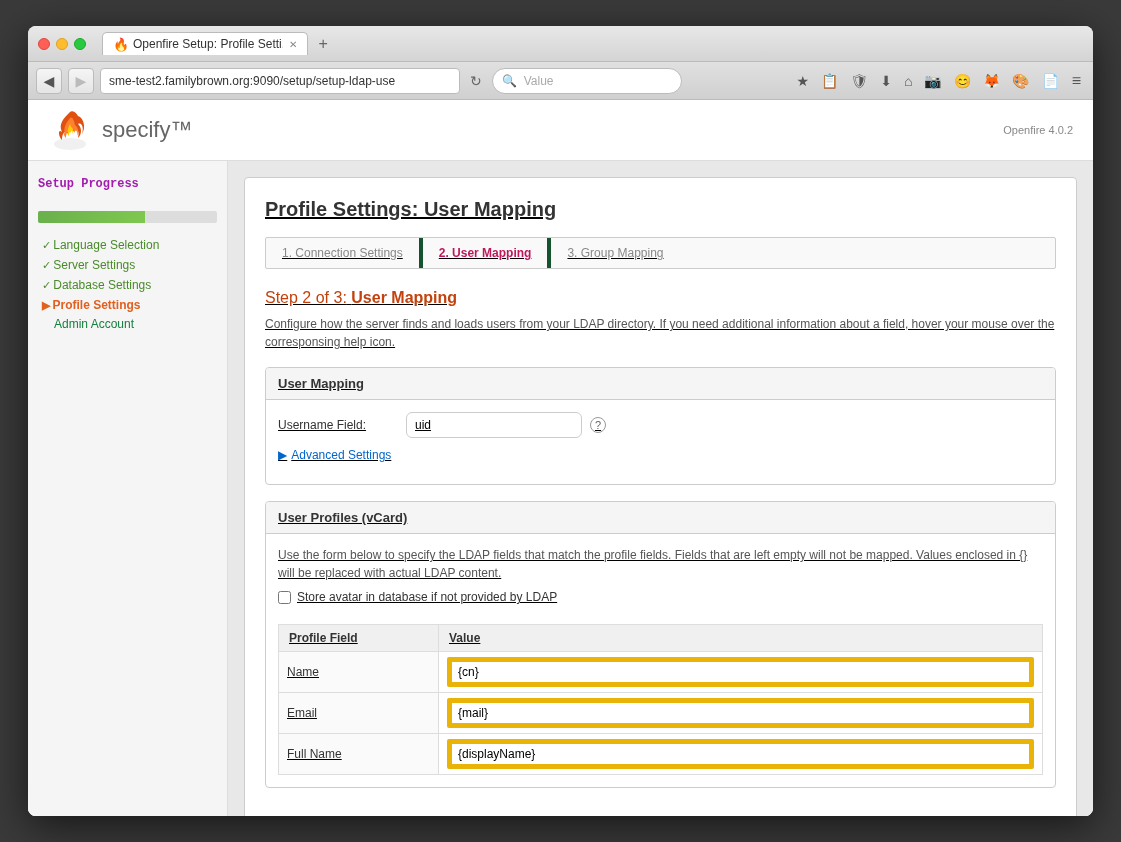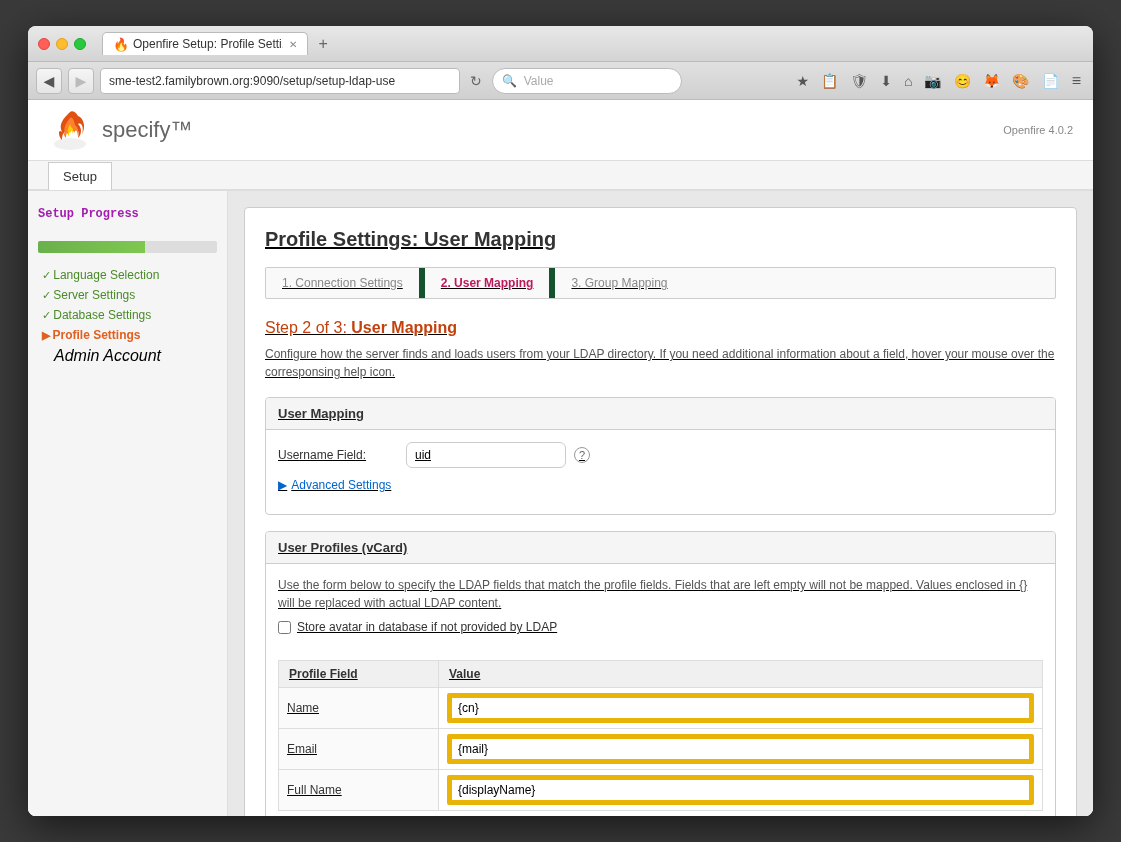--- a/index.html
+++ b/index.html
@@ -201,25 +201,24 @@
       display: flex;
       align-items: center;
       gap: 2px;
       cursor: pointer;
     }
     .sidebar-item.completed { color: #4a8a2a; }
     .sidebar-item.active { color: #e06020; font-weight: bold; }
     .sidebar-item .check { color: #4a8a2a; font-size: 11px; }
     .sidebar-item .arrow { color: #e06020; font-size: 11px; }
     .sidebar-sub-item {
-      font-size: 16px;
+      font-size: 12px;
       padding: 2px 4px 2px 16px;
-      color: #000000;
-      cursor: pointer;
-      font-style: italic;
+      color: #15803d;
+      cursor: pointer;
     }
 
     
     .content-area {
       flex: 1;
       padding: 16px;
       overflow-y: auto;
       background: #e8e8e8;
     }
     .content-card {
@@ -242,21 +241,21 @@
       border: 1px solid #ccc;
       border-radius: 2px;
       margin-bottom: 20px;
       background: #f9f9f9;
       overflow: hidden;
     }
     .step-item {
       padding: 8px 16px;
       font-size: 12px;
       color: #888;
-      border-right: 6px solid #14532d;
+      border-right: 4px solid #14532d;
     }
     .step-item:last-child { border-right: none; }
     .step-item.active { font-weight: bold; color: #be185d; }
 
     
     .step-heading {
       font-size: 16px;
       margin-bottom: 8px;
       color: #c2410c;
     }
@@ -294,21 +293,21 @@
     .form-label {
       font-size: 12px;
       color: #333;
       min-width: 120px;
     }
     .form-input {
       border: 1px solid #ccc;
       border-radius: 6px;
       padding: 4px 8px;
       font-size: 12px;
-      width: 160px;
+      width: 176px;
       height: 26px;
     }
     .help-icon {
       width: 16px;
       height: 16px;
       border-radius: 50%;
       border: 1px solid #999;
       color: #666;
       font-size: 11px;
       display: flex;
@@ -331,21 +330,21 @@
     .vcard-description {
       font-size: 12px;
       color: #555;
       margin-bottom: 8px;
       line-height: 1.5;
     }
     .checkbox-row {
       display: flex;
       align-items: center;
       gap: 6px;
-      margin-bottom: 26px;
+      margin-bottom: 20px;
     }
     .checkbox-row label { font-size: 12px; color: #333; }
 
     .profile-table {
       width: 100%;
       border-collapse: collapse;
       font-size: 12px;
     }
     .profile-table th {
       background: #f0f0f0;
@@ -426,23 +425,20 @@
           <ellipse cx="22" cy="36" rx="16" ry="6" fill="#f0f0f0"></ellipse>
           <path d="M22 4 C16 10 10 16 14 24 C10 20 10 28 14 32 C14 24 18 22 20 26 C20 20 24 18 26 24 C28 18 32 22 30 30 C34 26 34 20 30 16 C34 14 36 20 34 26 C38 20 36 10 30 8 C28 4 24 2 22 4Z" fill="#e05010"></path>
           <path d="M22 10 C18 15 15 20 17 26 C15 22 15 27 18 30 C18 24 21 22 22 25 C22 20 26 19 26 25 C28 20 30 23 29 28 C31 24 30 19 27 17 C26 12 24 8 22 10Z" fill="#ff8030"></path>
           <path d="M22 16 C20 20 19 23 20 26 C19 24 19 26 21 28 C21 24 22 23 23 25 C23 22 25 22 24 26 C26 23 25 20 23 19 C22 16 22 14 22 16Z" fill="#ffcc00"></path>
         </svg>
         <span class="logo-text">specify™</span>
       </div>
       <span class="version-text">Openfire 4.0.2</span>
     </div>
 
-    <div class="top-nav">
-      <span class="nav-tab">Setup</span>
-    </div>
 
     <div class="main-layout">
 
       <div class="sidebar">
         <div class="sidebar-title">Setup Progress</div>
         <div class="progress-bar-container">
           <div class="progress-bar-fill"></div>
         </div>
         <div class="sidebar-item completed">
           <span class="check">✓</span>

